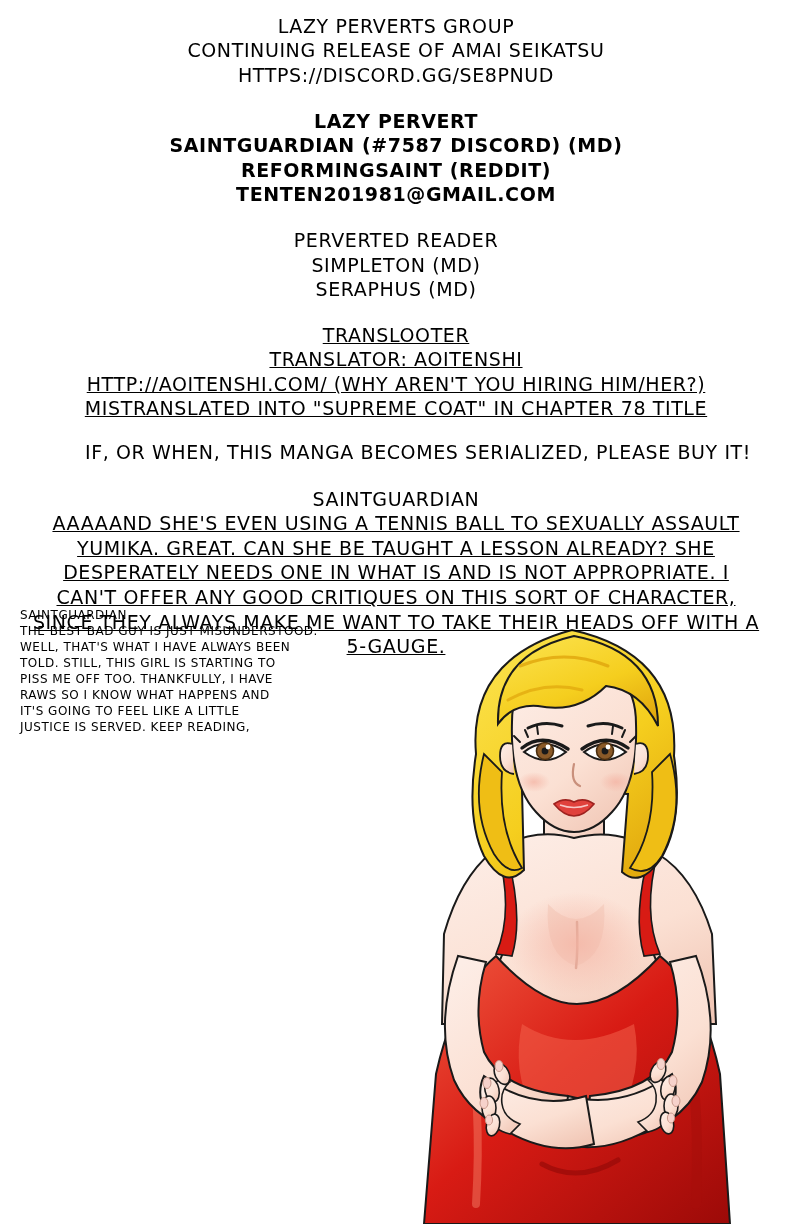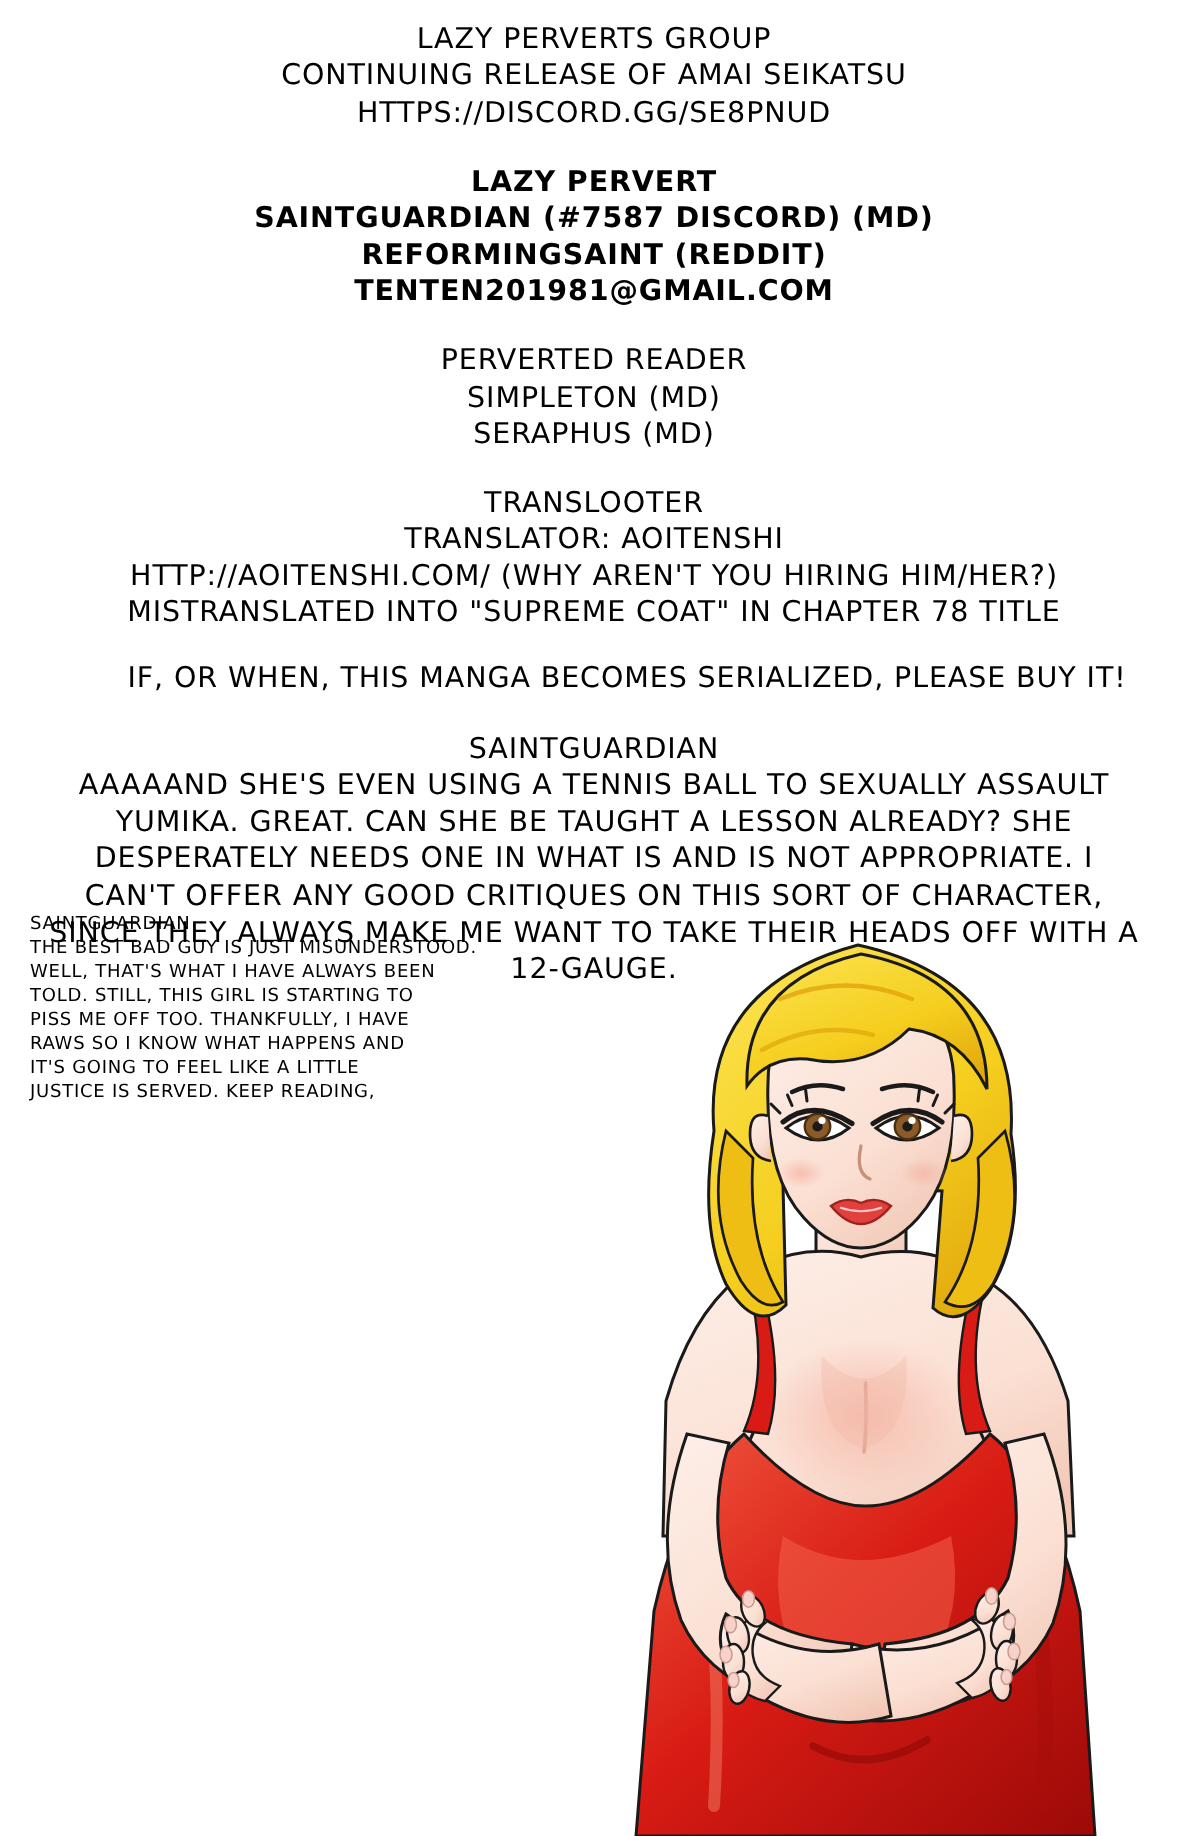--- a/index.html
+++ b/index.html
@@ -44,27 +44,27 @@
     display: block;
     white-space: nowrap;
   }
 
   .b-group    { font-size: 19px; margin-bottom: 0px; }
   .b-gap-1    { height: 22px; }
   .b-lazy     { font-size: 19px; font-weight: bold; }
   .b-gap-2    { height: 22px; }
   .b-reader   { font-size: 19px; }
   .b-gap-3    { height: 22px; }
-  .b-trans    { font-size: 19px; }
+  .b-trans    { font-size: 19px; text-decoration: underline; }
   .b-gap-4    { height: 20px; }
   .b-buy      { font-size: 19px; padding-left: 44px; }
   .b-gap-5    { height: 22px; }
   .b-bandit   { font-size: 19px; }
 
-  .b-bandit .body { line-height: 1.30; }
+  .b-bandit .body { line-height: 1.30; text-decoration: underline; }
 
   
   .note {
     position: absolute;
     left: 20px;
     top: 608px;
     width: 450px;
     font-size: 12px;
     line-height: 1.33;
     letter-spacing: 0.5px;
@@ -282,21 +282,21 @@
     <div class="b-gap-5"></div>
 
     <div class="block b-bandit">
       <span class="line">SAINTGUARDIAN</span>
       <span class="body">
         <span class="line">AAAAAND SHE'S EVEN USING A TENNIS BALL TO SEXUALLY ASSAULT</span>
         <span class="line">YUMIKA. GREAT. CAN SHE BE TAUGHT A LESSON ALREADY? SHE</span>
         <span class="line">DESPERATELY NEEDS ONE IN WHAT IS AND IS NOT APPROPRIATE. I</span>
         <span class="line">CAN'T OFFER ANY GOOD CRITIQUES ON THIS SORT OF CHARACTER,</span>
         <span class="line">SINCE THEY ALWAYS MAKE ME WANT TO TAKE THEIR HEADS OFF WITH A</span>
-        <span class="line">12-GAUGE.</span>
+        <span class="line">5-GAUGE.</span>
       </span>
     </div>
 
   </div>
 
   <div class="note">
     <span class="line">SAINTGUARDIAN</span>
     <span class="line">THE BEST BAD GUY IS JUST MISUNDERSTOOD.</span>
     <span class="line">WELL, THAT'S WHAT I HAVE ALWAYS BEEN</span>
     <span class="line">TOLD.  STILL, THIS GIRL IS STARTING TO</span>

